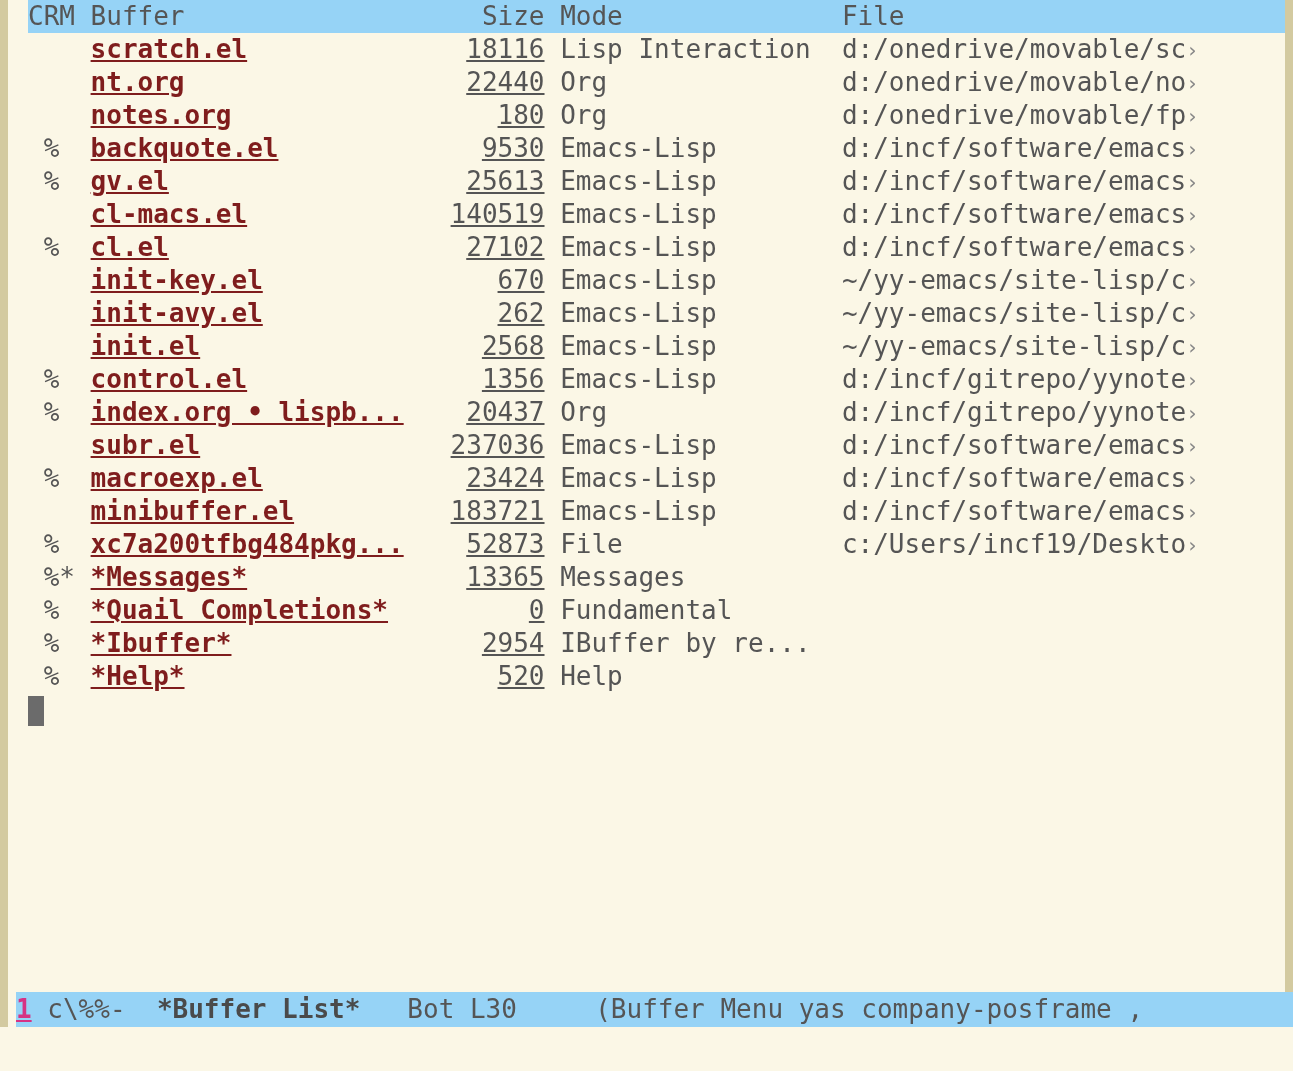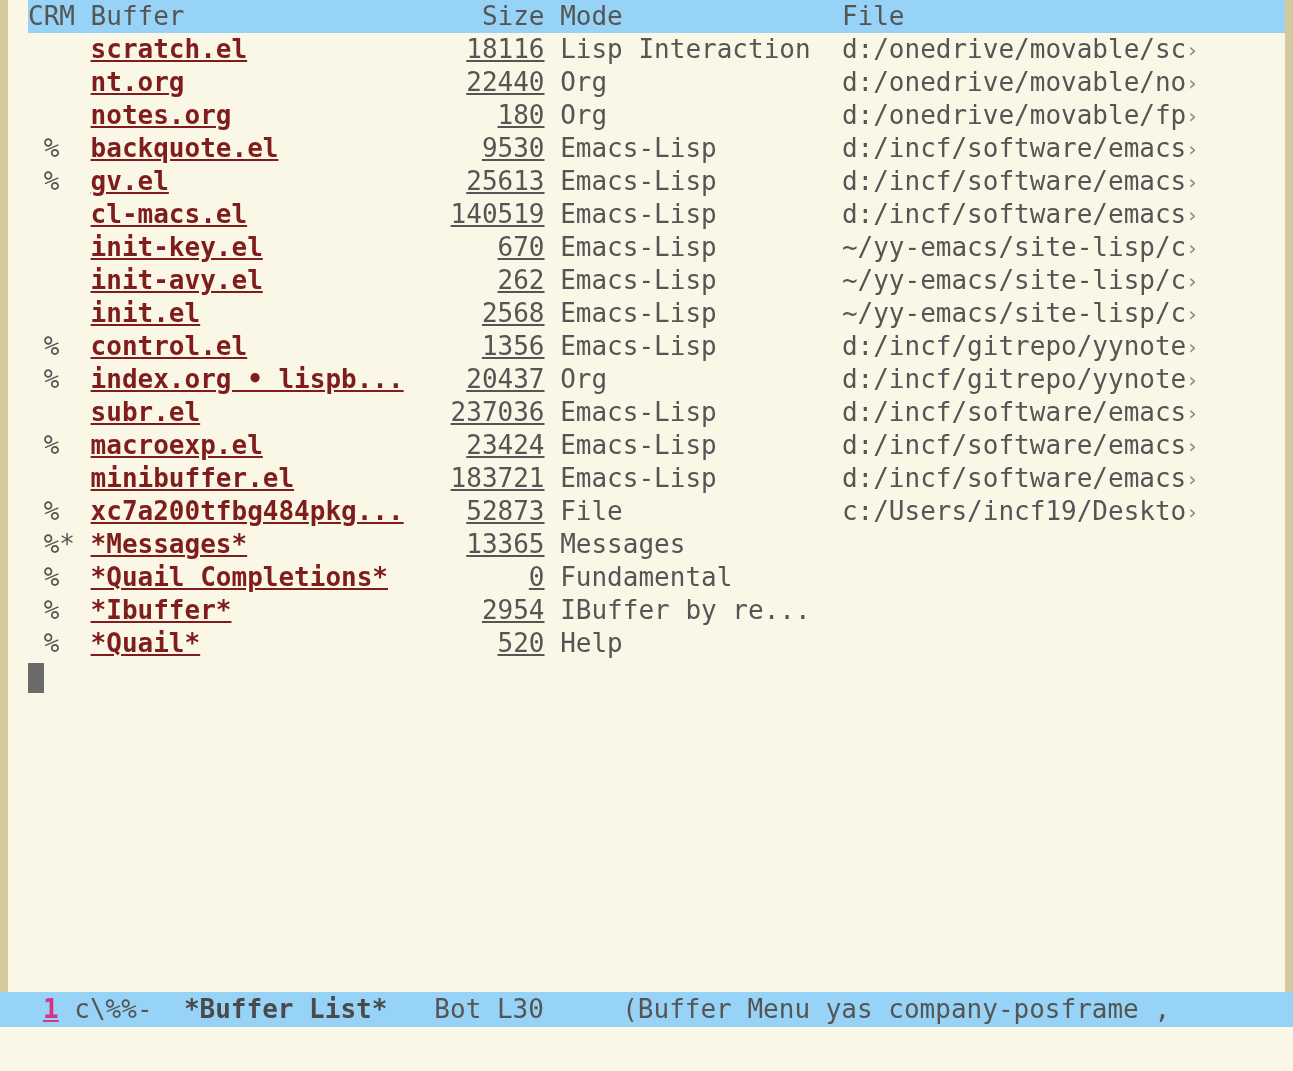--- a/index.html
+++ b/index.html
@@ -73,30 +73,29 @@
   .cursor-block {
     display: inline-block;
     width: 1ch;
     height: 30px;
     background: #6b6b6b;
     vertical-align: bottom;
     margin-top:1px;
   }
   .mode-line {
     position: absolute;
-    left: 0;
+    left: 16px;
     right: 0;
     bottom: 44px;
     height: 35px;
     line-height: 35px;
     background: #96d3f6;
     color: #555555;
     white-space: pre;
     overflow: hidden;
-    padding-left: 43px;
   }
   .mode-line .win-num {
     color: #d63384;
     font-weight: bold;
     text-decoration: underline;
   }
   .mode-line .buf-name {
     font-weight: bold;
     color: #4a4a4a;
   }
@@ -127,33 +126,34 @@
 
   <div class="header-line"><span class="header-crm">CRM</span><span class="gap1"></span><span class="header-buffer">Buffer</span><span class="header-size">Size</span><span class="gap1"></span><span class="header-mode">Mode</span><span class="gap1"></span><span class="header-file">File</span></div>
 
   <div id="rows-container">
       <div class="row"><span class="crm-cell">   </span><span class="gap1"></span><span class="buffer-cell">scratch.el</span><span class="size-cell">18116</span><span class="gap1"></span><span class="mode-cell">Lisp Interaction</span><span class="gap1"></span><span class="file-cell">d:/onedrive/movable/sc</span><span class="trunc-glyph">›</span></div>
       <div class="row"><span class="crm-cell">   </span><span class="gap1"></span><span class="buffer-cell">nt.org</span><span class="size-cell">22440</span><span class="gap1"></span><span class="mode-cell">Org</span><span class="gap1"></span><span class="file-cell">d:/onedrive/movable/no</span><span class="trunc-glyph">›</span></div>
       <div class="row"><span class="crm-cell">   </span><span class="gap1"></span><span class="buffer-cell">notes.org</span><span class="size-cell">180</span><span class="gap1"></span><span class="mode-cell">Org</span><span class="gap1"></span><span class="file-cell">d:/onedrive/movable/fp</span><span class="trunc-glyph">›</span></div>
       <div class="row"><span class="crm-cell"> % </span><span class="gap1"></span><span class="buffer-cell">backquote.el</span><span class="size-cell">9530</span><span class="gap1"></span><span class="mode-cell">Emacs-Lisp</span><span class="gap1"></span><span class="file-cell">d:/incf/software/emacs</span><span class="trunc-glyph">›</span></div>
       <div class="row"><span class="crm-cell"> % </span><span class="gap1"></span><span class="buffer-cell">gv.el</span><span class="size-cell">25613</span><span class="gap1"></span><span class="mode-cell">Emacs-Lisp</span><span class="gap1"></span><span class="file-cell">d:/incf/software/emacs</span><span class="trunc-glyph">›</span></div>
       <div class="row"><span class="crm-cell">   </span><span class="gap1"></span><span class="buffer-cell">cl-macs.el</span><span class="size-cell">140519</span><span class="gap1"></span><span class="mode-cell">Emacs-Lisp</span><span class="gap1"></span><span class="file-cell">d:/incf/software/emacs</span><span class="trunc-glyph">›</span></div>
+      <div class="row"><span class="crm-cell"> % </span><span class="gap1"></span><span class="buffer-cell">cl.el</span><span class="size-cell">27102</span><span class="gap1"></span><span class="mode-cell">Emacs-Lisp</span><span class="gap1"></span><span class="file-cell">d:/incf/software/emacs</span><span class="trunc-glyph">›</span></div>
       <div class="row"><span class="crm-cell">   </span><span class="gap1"></span><span class="buffer-cell">init-key.el</span><span class="size-cell">670</span><span class="gap1"></span><span class="mode-cell">Emacs-Lisp</span><span class="gap1"></span><span class="file-cell">~/yy-emacs/site-lisp/c</span><span class="trunc-glyph">›</span></div>
       <div class="row"><span class="crm-cell">   </span><span class="gap1"></span><span class="buffer-cell">init-avy.el</span><span class="size-cell">262</span><span class="gap1"></span><span class="mode-cell">Emacs-Lisp</span><span class="gap1"></span><span class="file-cell">~/yy-emacs/site-lisp/c</span><span class="trunc-glyph">›</span></div>
       <div class="row"><span class="crm-cell">   </span><span class="gap1"></span><span class="buffer-cell">init.el</span><span class="size-cell">2568</span><span class="gap1"></span><span class="mode-cell">Emacs-Lisp</span><span class="gap1"></span><span class="file-cell">~/yy-emacs/site-lisp/c</span><span class="trunc-glyph">›</span></div>
       <div class="row"><span class="crm-cell"> % </span><span class="gap1"></span><span class="buffer-cell">control.el</span><span class="size-cell">1356</span><span class="gap1"></span><span class="mode-cell">Emacs-Lisp</span><span class="gap1"></span><span class="file-cell">d:/incf/gitrepo/yynote</span><span class="trunc-glyph">›</span></div>
       <div class="row"><span class="crm-cell"> % </span><span class="gap1"></span><span class="buffer-cell">index.org • lispb...</span><span class="size-cell">20437</span><span class="gap1"></span><span class="mode-cell">Org</span><span class="gap1"></span><span class="file-cell">d:/incf/gitrepo/yynote</span><span class="trunc-glyph">›</span></div>
       <div class="row"><span class="crm-cell">   </span><span class="gap1"></span><span class="buffer-cell">subr.el</span><span class="size-cell">237036</span><span class="gap1"></span><span class="mode-cell">Emacs-Lisp</span><span class="gap1"></span><span class="file-cell">d:/incf/software/emacs</span><span class="trunc-glyph">›</span></div>
       <div class="row"><span class="crm-cell"> % </span><span class="gap1"></span><span class="buffer-cell">macroexp.el</span><span class="size-cell">23424</span><span class="gap1"></span><span class="mode-cell">Emacs-Lisp</span><span class="gap1"></span><span class="file-cell">d:/incf/software/emacs</span><span class="trunc-glyph">›</span></div>
       <div class="row"><span class="crm-cell">   </span><span class="gap1"></span><span class="buffer-cell">minibuffer.el</span><span class="size-cell">183721</span><span class="gap1"></span><span class="mode-cell">Emacs-Lisp</span><span class="gap1"></span><span class="file-cell">d:/incf/software/emacs</span><span class="trunc-glyph">›</span></div>
       <div class="row"><span class="crm-cell"> % </span><span class="gap1"></span><span class="buffer-cell">xc7a200tfbg484pkg...</span><span class="size-cell">52873</span><span class="gap1"></span><span class="mode-cell">File</span><span class="gap1"></span><span class="file-cell">c:/Users/incf19/Deskto</span><span class="trunc-glyph">›</span></div>
       <div class="row"><span class="crm-cell"> %*</span><span class="gap1"></span><span class="buffer-cell">*Messages*</span><span class="size-cell">13365</span><span class="gap1"></span><span class="mode-cell">Messages</span><span class="gap1"></span><span class="file-cell"></span></div>
       <div class="row"><span class="crm-cell"> % </span><span class="gap1"></span><span class="buffer-cell">*Quail Completions*</span><span class="size-cell">0</span><span class="gap1"></span><span class="mode-cell">Fundamental</span><span class="gap1"></span><span class="file-cell"></span></div>
       <div class="row"><span class="crm-cell"> % </span><span class="gap1"></span><span class="buffer-cell">*Ibuffer*</span><span class="size-cell">2954</span><span class="gap1"></span><span class="mode-cell">IBuffer by re...</span><span class="gap1"></span><span class="file-cell"></span></div>
-      <div class="row"><span class="crm-cell"> % </span><span class="gap1"></span><span class="buffer-cell">*Quail*</span><span class="size-cell">520</span><span class="gap1"></span><span class="mode-cell">Help</span><span class="gap1"></span><span class="file-cell"></span></div>
+      <div class="row"><span class="crm-cell"> % </span><span class="gap1"></span><span class="buffer-cell">*Help*</span><span class="size-cell">520</span><span class="gap1"></span><span class="mode-cell">Help</span><span class="gap1"></span><span class="file-cell"></span></div>
     </div>
 
   <div class="row"><span class="cursor-block"></span></div>
 
 </div>
 
 <div class="mode-line"><span class="win-num">1</span><span> c\%%-  </span><span class="buf-name">*Buffer List*</span><span>   Bot L30     </span><span>(Buffer Menu yas company-posframe ,</span></div>
 
 <div class="echo-area"></div>
 

